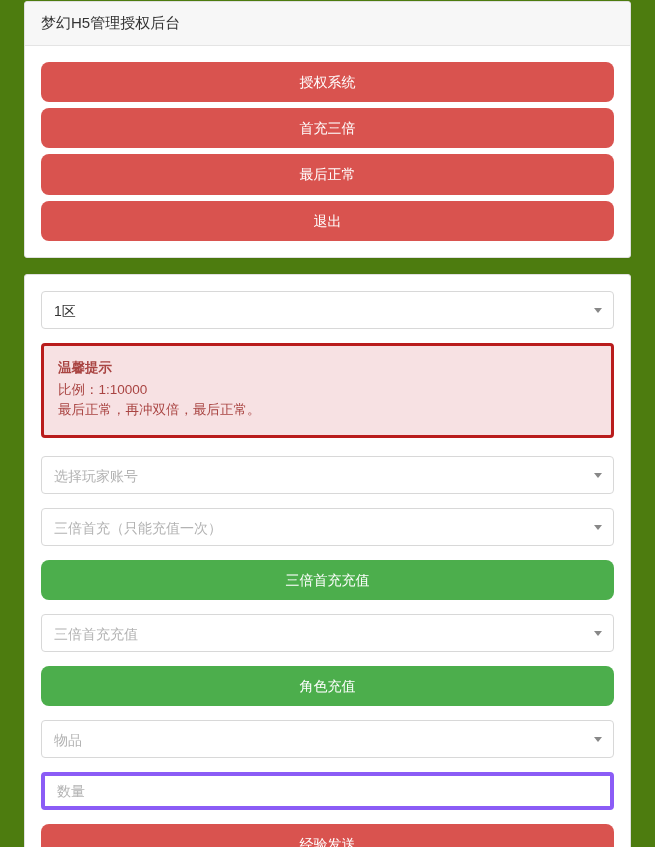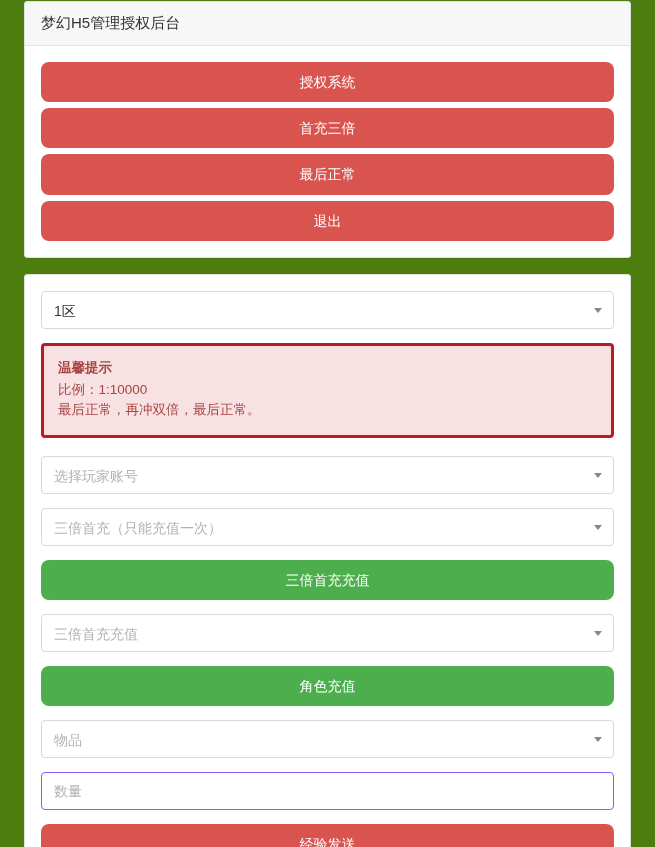--- a/index.html
+++ b/index.html
@@ -98,21 +98,21 @@
     width: 0;
     height: 0;
     border-left: 4px solid transparent;
     border-right: 4px solid transparent;
     border-top: 5px solid #888888;
   }
   .input-box {
     box-sizing: border-box;
     width: 100%;
     height: 38px;
-    border: 1px solid #8b5cf6;
+    border: 4px solid #8b5cf6;
     border-radius: 4px;
     background: #ffffff;
     padding: 0 12px;
     font-size: 14px;
     color: #333333;
     font-family: "Liberation Sans", sans-serif;
     margin-bottom: 14px;
     display: block;
   }
   .input-box::placeholder {

